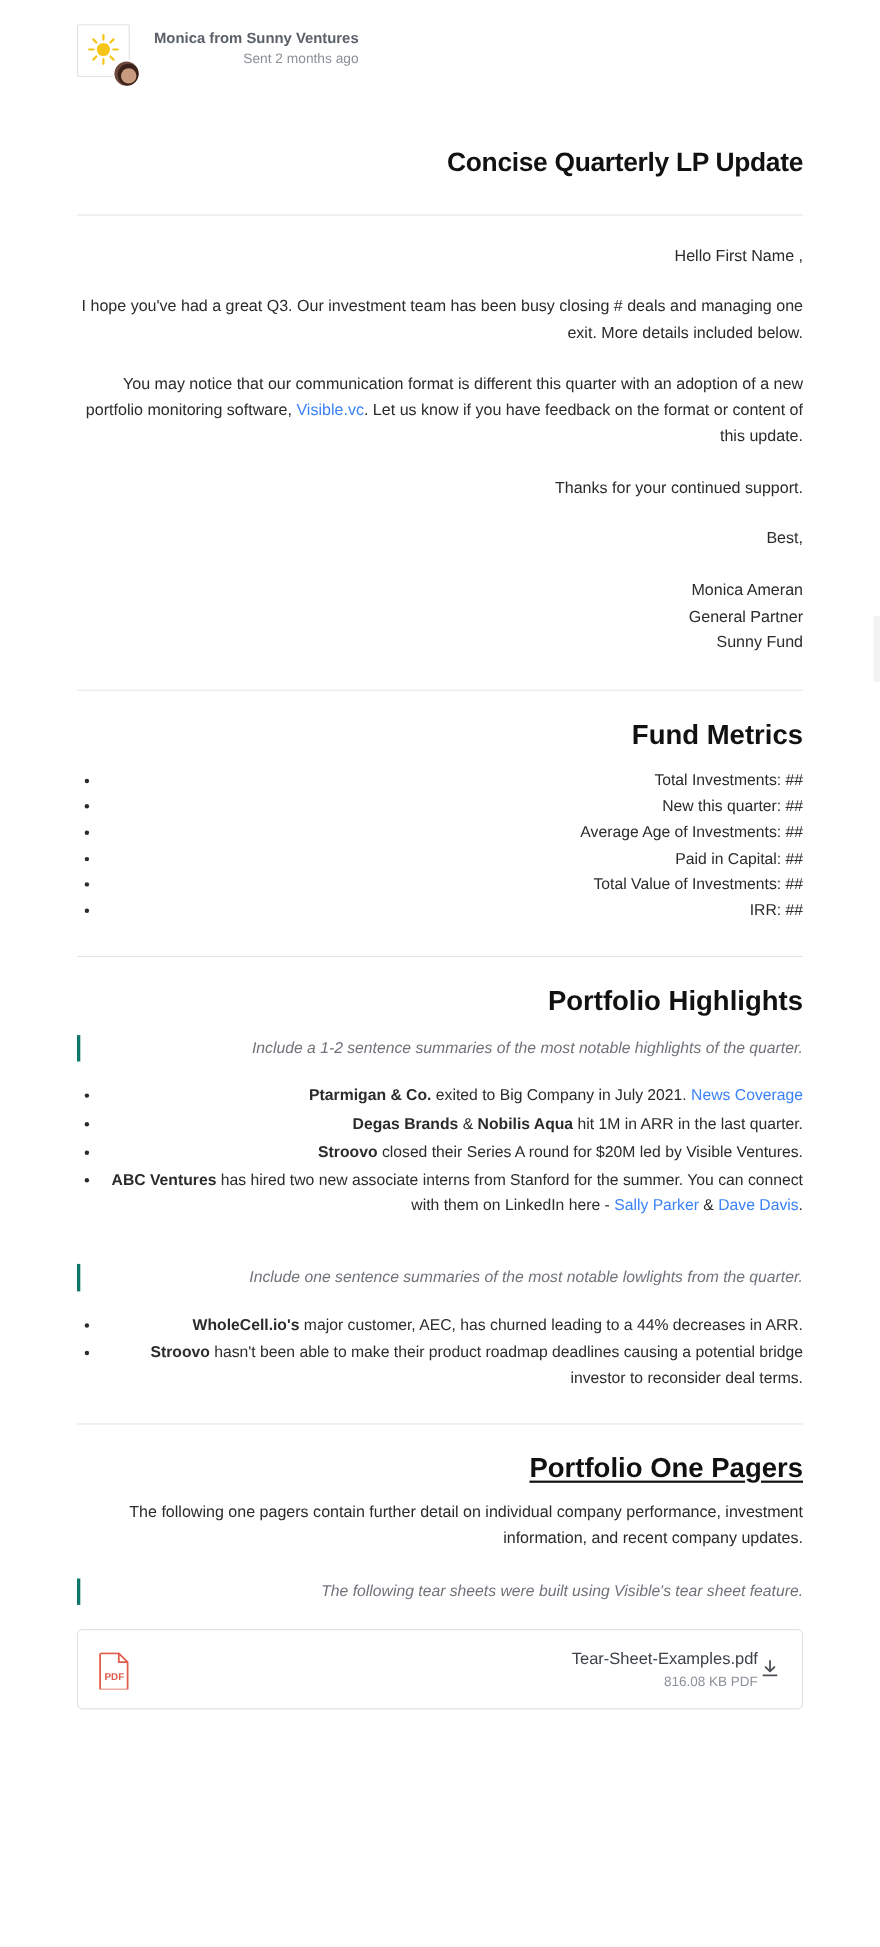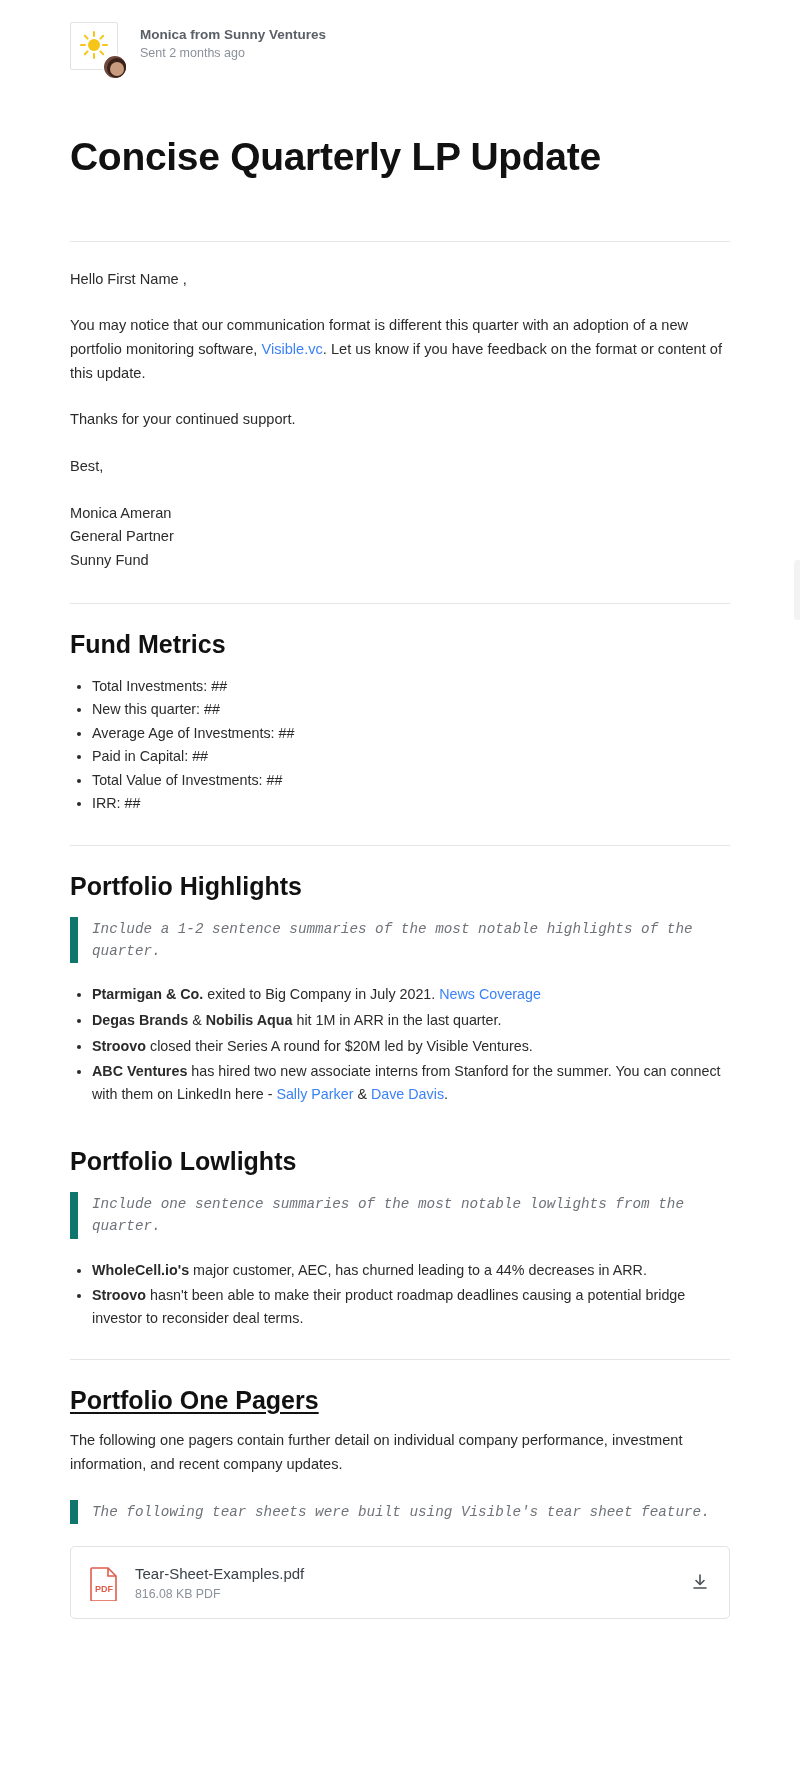--- a/index.html
+++ b/index.html
@@ -15,20 +15,21 @@
     min-height: 1770px;
     position: relative;
   }
   .page {
     width: 800px;
     padding: 22px 0 40px 0;
   }
   .content {
     width: 660px;
     margin: 0 auto;
+    text-align: right;
   }
 
   
   .sender {
     display: flex;
     align-items: flex-start;
     padding-left: 0;
     margin-bottom: 56px;
   }
   .avatar-wrap {
@@ -82,25 +83,25 @@
     line-height: 1.35;
   }
   .sender-sent {
     font-size: 12.5px;
     color: #8b9199;
     line-height: 1.4;
     margin-top: 1px;
   }
 
   h1.title {
-    font-size: 39px;
+    font-size: 24px;
     line-height: 1.2;
     font-weight: bold;
     color: #111111;
-    margin: 0 0 60px 0;
+    margin: 0 0 32px 0;
     letter-spacing: -0.3px;
   }
 
   hr.rule {
     border: 0;
     border-top: 1px solid #e6e6e6;
     margin: 0 0 26px 0;
   }
   hr.rule.tight { margin: 30px 0 26px 0; }
 
@@ -141,24 +142,23 @@
   ul.bullets li {
     font-size: 14.3px;
     line-height: 1.58;
     color: #2b2b2b;
     margin: 0 0 1px 0;
   }
   ul.bullets.spaced li { margin-bottom: 3px; }
   ul.bullets li b { font-weight: bold; }
 
   .callout {
-    border-left: 8px solid #0f766e;
+    border-left: 3px solid #0f766e;
     padding: 1px 0 1px 14px;
     margin: 0 0 20px 0;
-    font-family: Liberation Mono, monospace;
   }
   .callout span {
     font-style: italic;
     font-size: 14.3px;
     line-height: 1.55;
     color: #6f7379;
   }
   .block-gap-md { height: 22px; }
 
   
@@ -243,20 +243,21 @@
         <div class="sender-sent">Sent 2 months ago</div>
       </div>
     </div>
 
     <h1 class="title">Concise Quarterly LP Update</h1>
 
     <hr class="rule">
 
     <p class="body">Hello First Name ,</p>
 
+    <p class="body">I hope you've had a great Q3. Our investment team has been busy closing # deals and managing one exit. More details included below.</p>
 
     <p class="body">
       <span>You may notice that our communication format is different this quarter with an adoption of a new portfolio monitoring software, </span><a class="link" href="#">Visible.vc</a><span>. Let us know if you have feedback on the format or content of this update.</span>
     </p>
 
     <p class="body">Thanks for your continued support.</p>
 
     <p class="body">Best,</p>
 
     <div style="margin-bottom:23px;">
@@ -293,21 +294,20 @@
       <li>
         <b>Stroovo</b><span> closed their Series A round for $20M led by Visible Ventures.</span>
       </li>
       <li>
         <b>ABC Ventures</b><span> has hired two new associate interns from Stanford for the summer. You can connect with them on LinkedIn here - </span><a class="link" href="#">Sally Parker</a><span> &amp; </span><a class="link" href="#">Dave Davis</a><span>.</span>
       </li>
     </ul>
 
     <div class="block-gap-md"></div>
 
-    <h2 class="section">Portfolio Lowlights</h2>
     <div class="callout">
       <span>Include one sentence summaries of the most notable lowlights from the quarter.</span>
     </div>
     <ul class="bullets spaced">
       <li>
         <b>WholeCell.io's</b><span> major customer, AEC, has churned leading to a 44% decreases in ARR.</span>
       </li>
       <li>
         <b>Stroovo</b><span> hasn't been able to make their product roadmap deadlines causing a potential bridge investor to reconsider deal terms.</span>
       </li>

